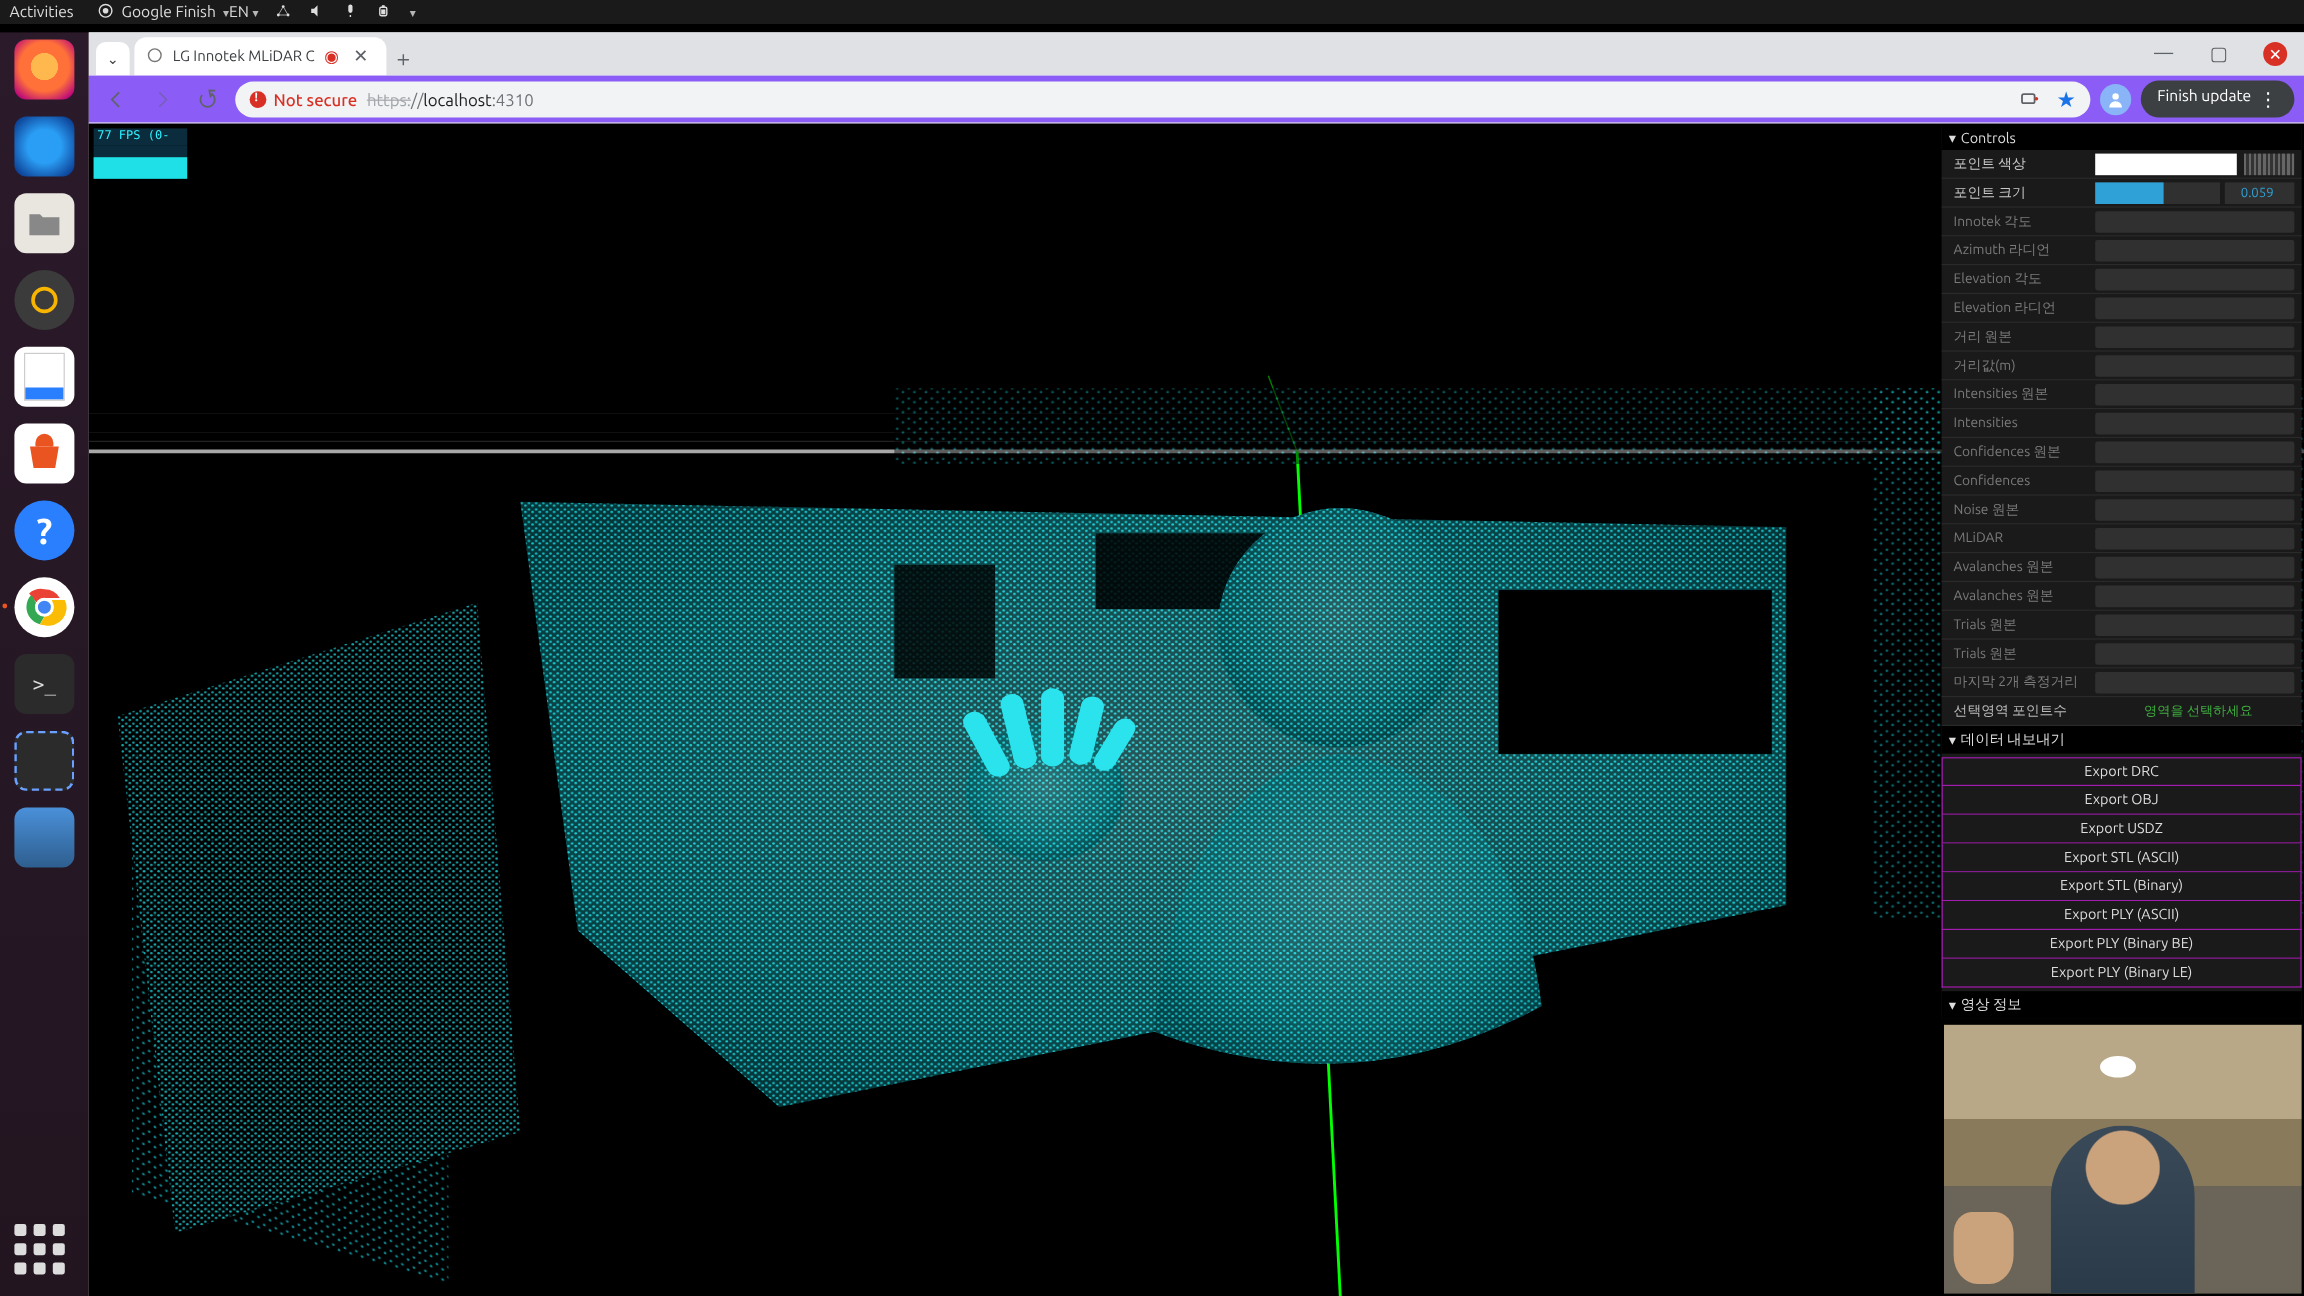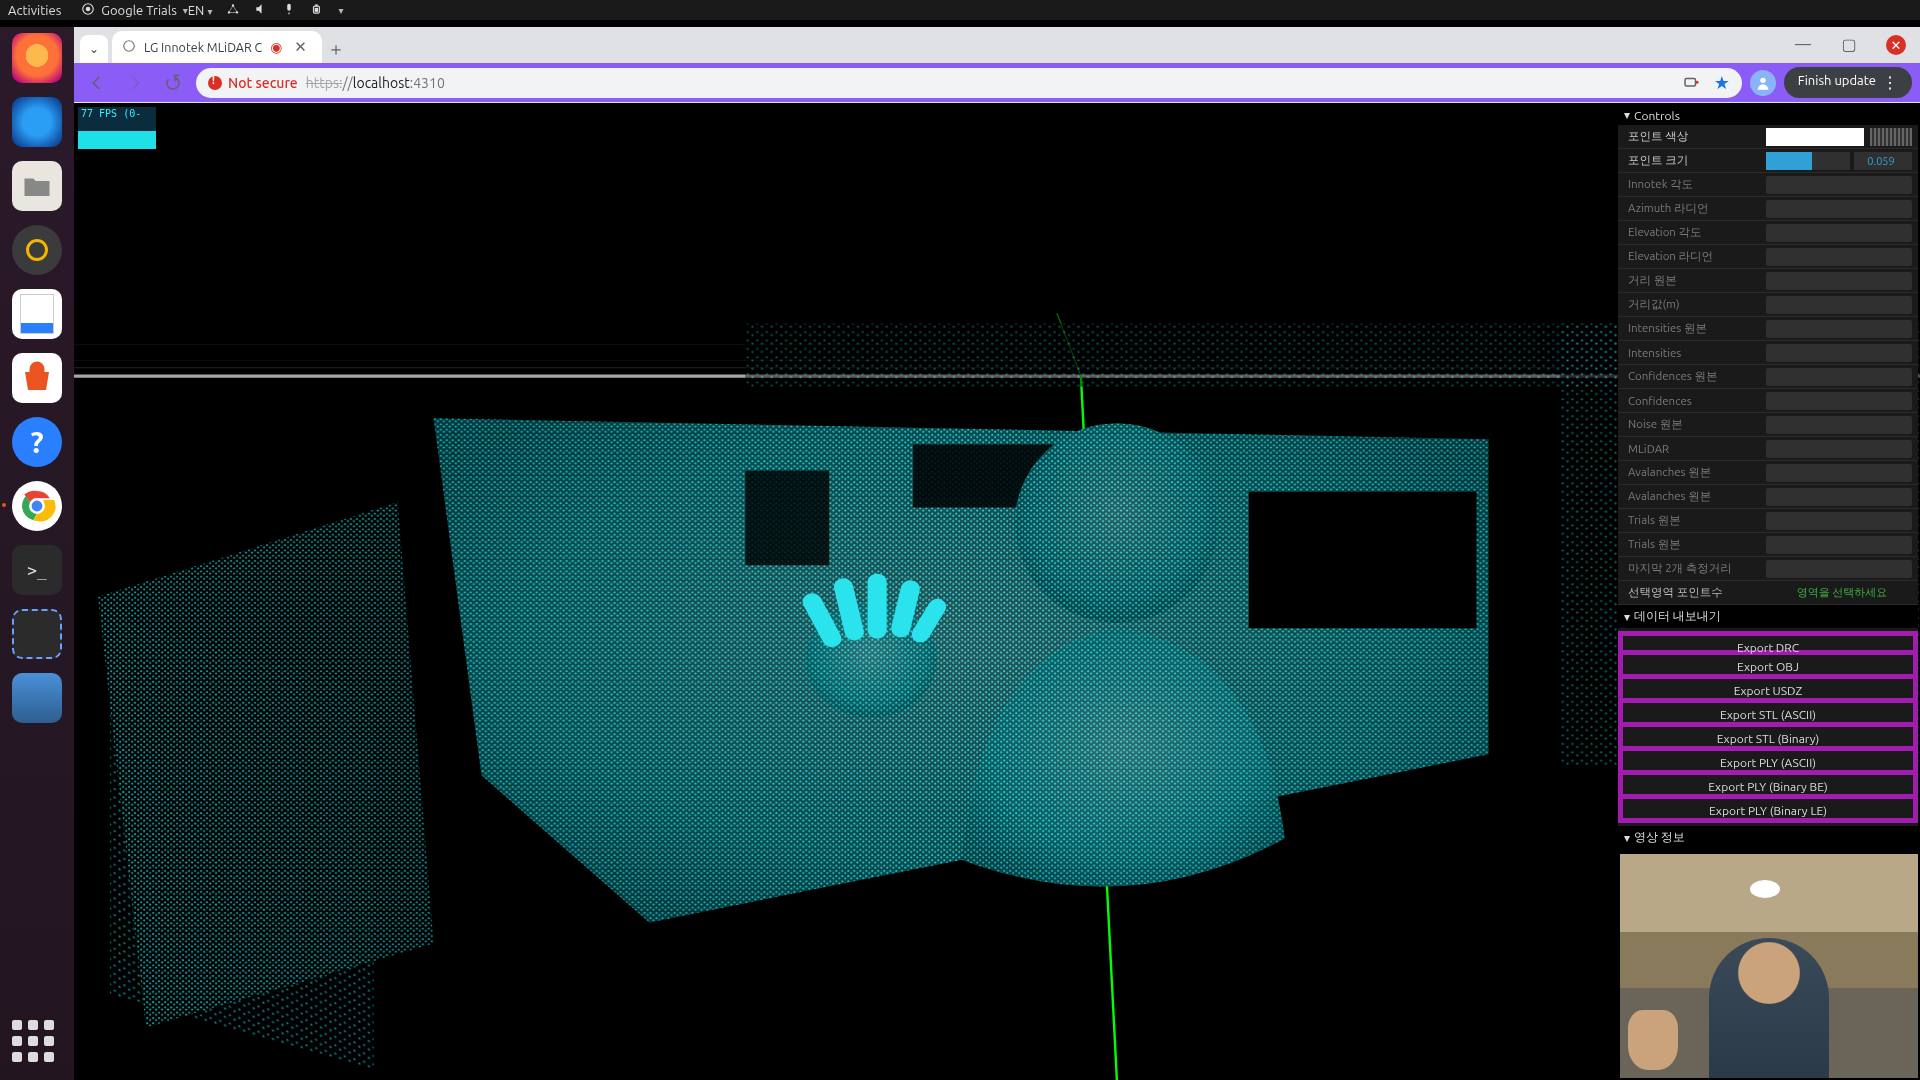--- a/index.html
+++ b/index.html
@@ -54,49 +54,49 @@
 .fps-bar{ height:28px; background:#0b2c3c; position:relative;}
 .fps-bar::after{ content:""; position:absolute; left:0; bottom:0; width:100%; height:65%; background:#1ee0e6;}
 
 .viewport svg{ position:absolute; inset:0; width:100%; height:100%;}
 
 
 .gui { position:absolute; top:2px; right:2px; width:300px; font-size:11.5px; color:#ccc; background:#1a1a1a; }
 .gui .section-h { background:#000; padding:3px 6px; font-size:12px; color:#ddd; display:flex; gap:4px; align-items:center;}
 .gui .row { display:flex; align-items:center; height:24px; border-bottom:1px solid #2a2a2a; }
 .gui .row.dim .lbl{ color:#7a7a7a;}
-.gui .lbl { width:148px; padding-left:10px; color:#c8c8c8; white-space:nowrap; overflow:hidden;}
+.gui .lbl { width:128px; padding-left:10px; color:#c8c8c8; white-space:nowrap; overflow:hidden;}
 .gui .field { flex:1; height:18px; margin-right:6px; background:#303030; border-radius:2px;}
 .gui .slider { flex:1; height:18px; margin-right:4px; background:#303030; position:relative;}
 .gui .slider .track{ position:absolute; left:0; top:0; bottom:0; width:55%; background:#2fa1d6;}
 .gui .numbox{ width:58px; height:18px; background:#303030; color:#2fa1d6; text-align:center; padding-right:4px; font-size:11px; line-height:18px; margin-right:6px;}
 .gui .hint{ flex:1; text-align:center; color:#3fae3f; font-size:11px;}
 .gui .whitebox{ flex:1; height:18px; margin-right:6px; background:#fff;}
 .gui .hatch{ width:42px; height:18px; margin-right:6px; background:repeating-linear-gradient(90deg,#666 0 2px,#333 2px 4px);}
-.gui .btn { height:24px; background:#1a1a1a; color:#ddd; text-align:center; line-height:24px; border:5px solid #a21caf; font-size:12px;}
+.gui .btn { height:24px; background:#1a1a1a; color:#ddd; text-align:center; line-height:24px; border:1px solid #a21caf; font-size:12px;}
 .gui .btn + .btn { border-top:none;}
 .gui .btns { padding:3px 0;}
 
 .cam { position:absolute; right:2px; bottom:2px; width:298px; height:224px; background:linear-gradient(180deg,#b9a887 0 35%,#8a7a5c 35% 60%,#6a6558 60% 100%); display:flex; align-items:flex-end; justify-content:center; overflow:hidden;}
 .cam .ceil{ position:absolute; top:26px; left:130px; width:30px;height:18px;border-radius:50%;background:#fff;}
 .cam .person{ width:120px;height:140px; background:radial-gradient(circle at 50% 25%,#caa37d 0 25%,transparent 26%), linear-gradient(#3a4a58,#2a3a48); border-radius:60px 60px 0 0; position:relative;}
 .cam .hand{ position:absolute; bottom:8px; left:8px; width:50px;height:60px;background:#caa37d;border-radius:30% 30% 40% 40%;}
 </style>
 </head>
 <body>
 
 <div class="topbar">
   <div class="left">
     <span>Activities</span>
     <span class="app">
       <span class="icon-sm"><svg viewBox="0 0 24 24">
             <circle cx="12" cy="12" r="9" fill="none" stroke="#ddd" stroke-width="2"></circle>
             <circle cx="12" cy="12" r="4"></circle>
           </svg></span>
-      <span>Google Trials</span>
+      <span>Google Finish</span>
       <span class="chev">▾</span>
     </span>
   </div>
   <div class="right">
     <span><span>EN</span> <span class="chev">▾</span></span>
     <span class="icon-sm"><svg viewBox="0 0 24 24">
           <circle cx="5" cy="18" r="2"></circle>
           <circle cx="12" cy="6" r="2"></circle>
           <circle cx="19" cy="18" r="2"></circle>
           <path d="M5 18L12 6 19 18z" fill="none" stroke="#ddd"></path>

